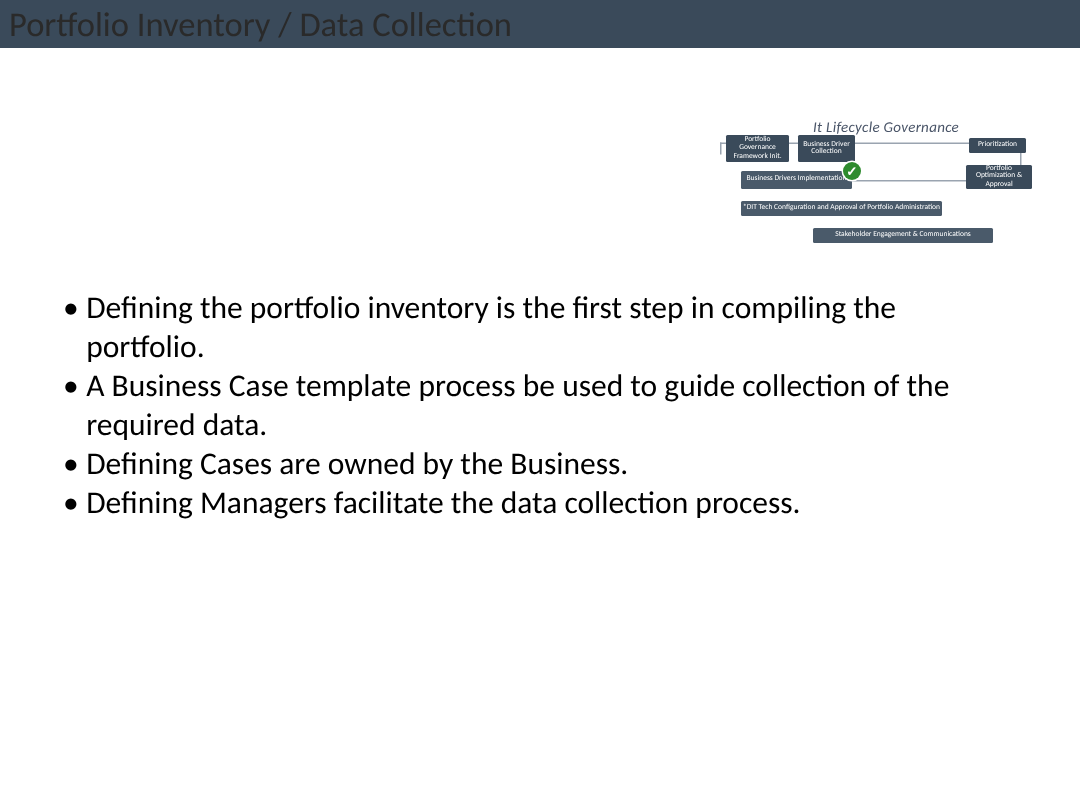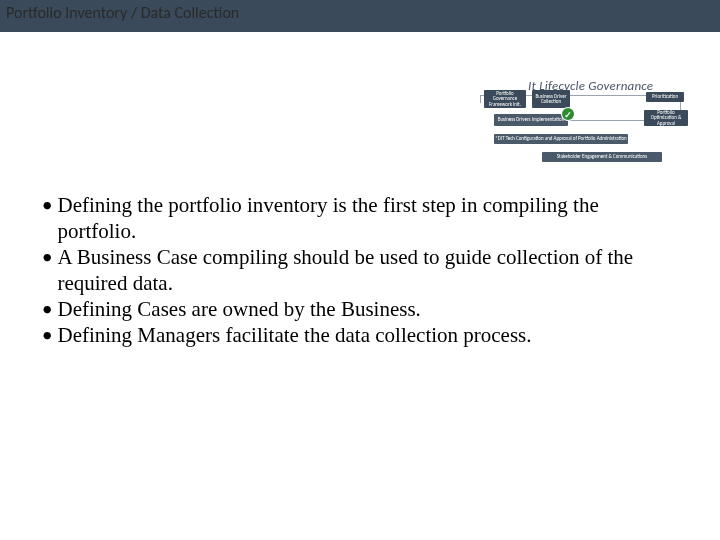--- a/index.html
+++ b/index.html
@@ -22,36 +22,36 @@
     top: 0;
     left: 0;
     width: 100%;
     height: 32px;
     background: #3a4a5a;
   }
   .title-text {
     position: absolute;
     top: 3px;
     left: 6px;
-    font-size: 16px;
+    font-size: 23px;
     color: #2a2a2a;
     font-weight: 400;
   }
   .diagram {
     position: absolute;
     top: 78px;
     right: 28px;
     width: 220px;
     height: 96px;
   }
   .dg-title {
     position: absolute;
     top: 0;
-    left: 56px;
-    font-size: 13px;
+    left: 70px;
+    font-size: 10px;
     color: #4a5568;
     font-style: italic;
     letter-spacing: 0.2px;
   }
   .dg-box {
     position: absolute;
     background: #3a4a5a;
     color: #fff;
     font-size: 5px;
     line-height: 1.1;
@@ -100,21 +100,20 @@
     display: flex;
     align-items: flex-start;
     margin: 0;
   }
   .b-mark {
     flex: 0 0 auto;
     margin-right: 5px;
   }
   .b-text {
     flex: 1 1 auto;
-    font-family: Liberation Serif, serif;
   }
 </style>
 </head>
 <body>
 
 <div class="slide">
 
   <div class="title-bar"></div>
   <div class="title-text">Portfolio Inventory / Data Collection</div>
 
@@ -141,21 +140,21 @@
     <div class="check" style="top:30px; left:90px;">✓</div>
   </div>
 
   <div class="bullets">
     <div class="b-row">
       <span class="b-mark">•</span>
       <span class="b-text">Defining the portfolio inventory is the first step in compiling the portfolio.</span>
     </div>
     <div class="b-row">
       <span class="b-mark">•</span>
-      <span class="b-text">A Business Case compiling should be used to guide collection of the required data.</span>
+      <span class="b-text">A Business Case template process be used to guide collection of the required data.</span>
     </div>
     <div class="b-row">
       <span class="b-mark">•</span>
       <span class="b-text">Defining Cases are owned by the Business.</span>
     </div>
     <div class="b-row">
       <span class="b-mark">•</span>
       <span class="b-text">Defining Managers facilitate the data collection process.</span>
     </div>
   </div>

